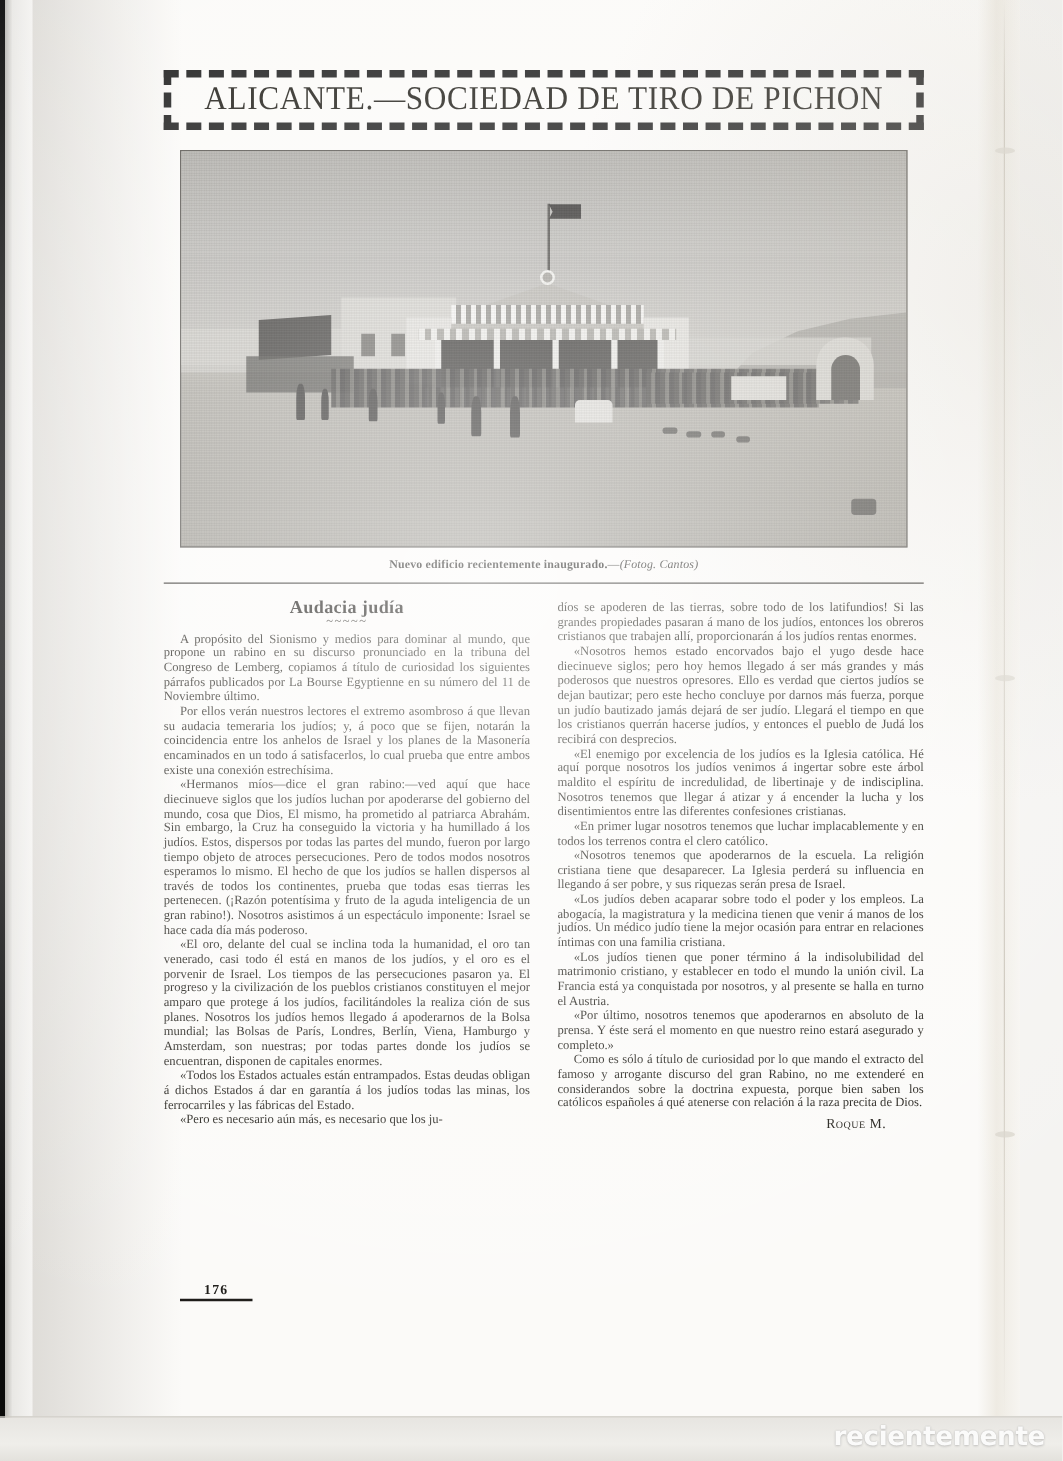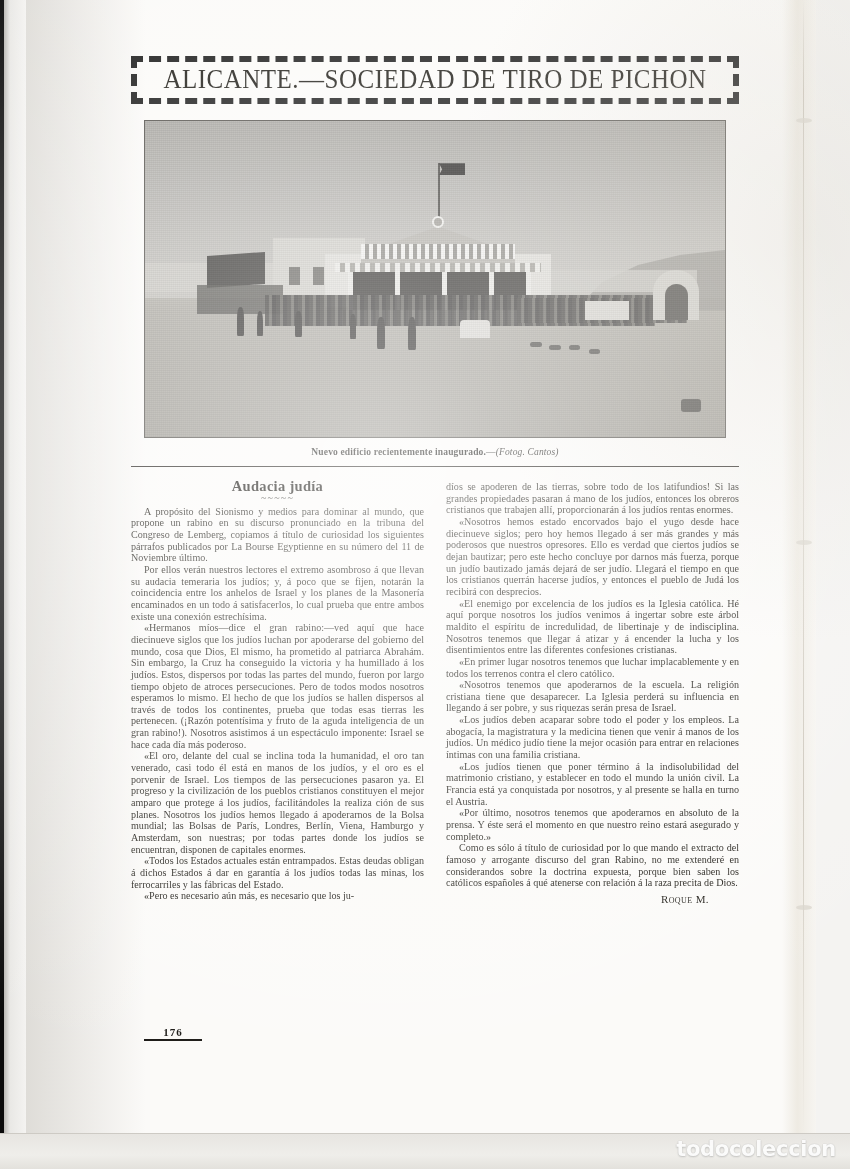--- a/index.html
+++ b/index.html
@@ -602,13 +602,13 @@
 
   <div class="folio">
     <div class="num">176</div>
     <div class="bar"></div>
   </div>
 
 </div>
 
 <div class="page-texture"></div>
 <div class="scan-bottom"></div>
-<div class="watermark">todocoleccion</div>
+<div class="watermark">recientemente</div>
 
 </body></html>

